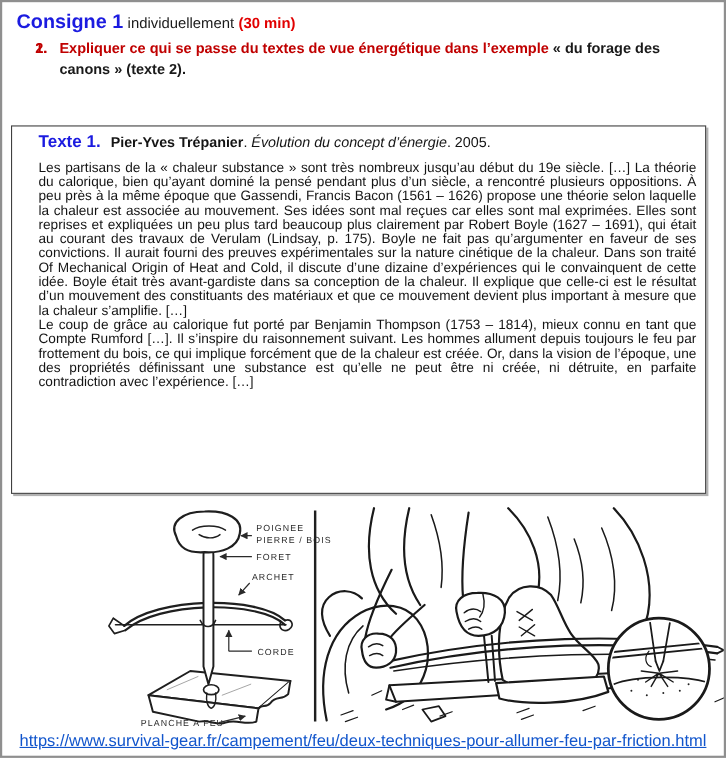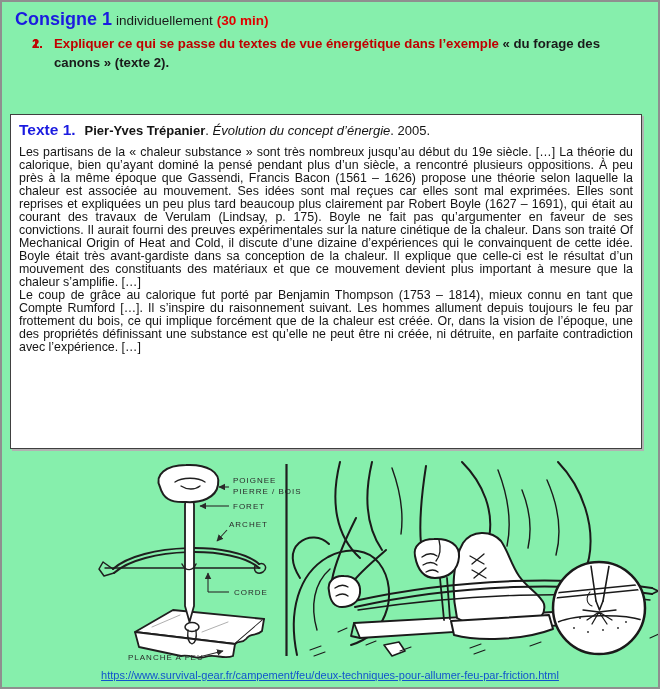--- a/index.html
+++ b/index.html
@@ -1,45 +1,45 @@
 <!DOCTYPE html>
 <html><head>
 <meta charset="utf-8">
 <style>
   html,body{margin:0;padding:0;background:#e9e9e9;}
   body{width:660px;height:689px;font-family:"Liberation Sans",sans-serif;}
   .page{position:absolute;top:0;left:0;width:660px;height:689px;box-sizing:border-box;
-        background:#86efac;border:2px solid #8f8f8f;overflow:hidden;}
+        background:#ffffff;border:2px solid #8f8f8f;overflow:hidden;}
   
   .consigne{position:absolute;top:7px;left:13px;right:10px;}
   .c-title{color:#1b1be0;font-weight:bold;font-size:18px;}
   .c-mode{font-size:13.5px;color:#1a1a1a;margin-left:4px;}
   .c-dur{font-size:13.5px;font-weight:bold;color:#e10000;margin-left:4px;}
   .instructions{position:absolute;top:30px;left:13px;width:625px;}
   .instr{position:relative;padding-left:22px;margin:2px 0 0 17px;
          font-size:13.2px;line-height:19px;color:#1a1a1a;}
   .instr .num{position:absolute;left:0;top:0;color:#c00000;font-weight:bold;}
   .red{color:#c00000;font-weight:bold;}
   .b{font-weight:bold;color:#1a1a1a;}
   
   .texte-box{position:absolute;top:112px;left:8px;width:632px;height:335px;box-sizing:border-box;
              background:#fff;border:1px solid #404040;box-shadow:2px 2px 0 #b2b2b2;
-             padding:5px 8px 4px 8px;overflow:hidden;}
+             padding:5px 8px 4px 24px;overflow:hidden;}
   .texte-title{font-size:13px;color:#141414;margin:1px 0 7px 0;}
   .t-label{color:#1b1be0;font-weight:bold;font-size:15.5px;margin-right:9px;}
   .t-author{font-weight:bold;}
   .t-work{font-style:italic;}
   .texte-box p{margin:0;font-size:12.4px;line-height:13px;text-align:justify;color:#141414;}
   
   .figure{position:absolute;top:458px;left:0;width:660px;height:205px;}
   .figure svg{display:block;}
   .diaglabel{font-family:"Liberation Sans",sans-serif;font-size:8px;letter-spacing:1px;fill:#2a2a2a;}
   
   .linkrow{position:absolute;top:663px;left:0;width:100%;text-align:center;}
-  .linkrow a{font-size:11px;color:#1155cc;text-decoration:underline;text-align:right;}
+  .linkrow a{font-size:15px;color:#1155cc;text-decoration:underline;text-align:right;}
 </style>
 </head>
 <body>
 
 <div class="page">
 
   <div class="consigne">
     <span class="c-title">Consigne 1</span><span class="c-mode">individuellement</span><span class="c-dur">(30 min)</span>
   </div>
 

